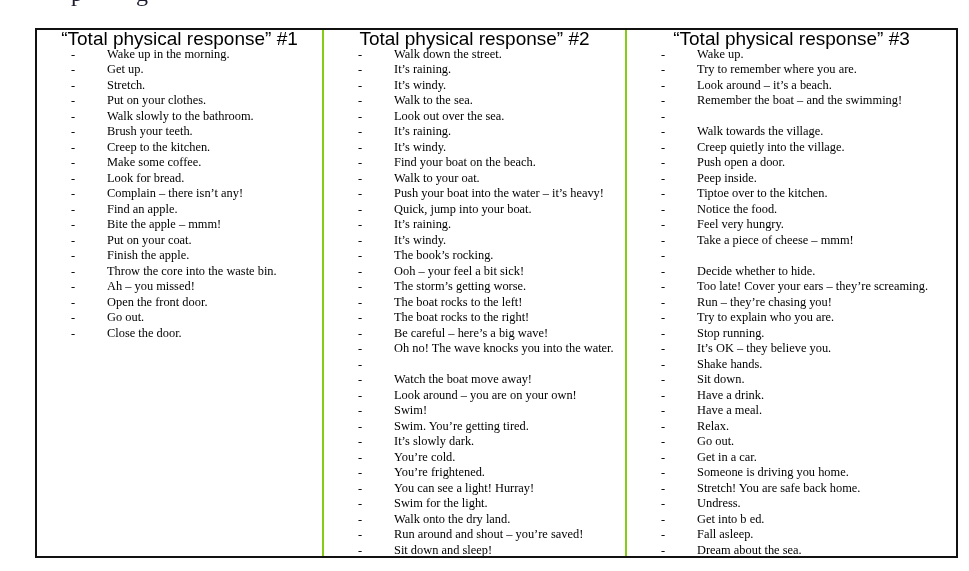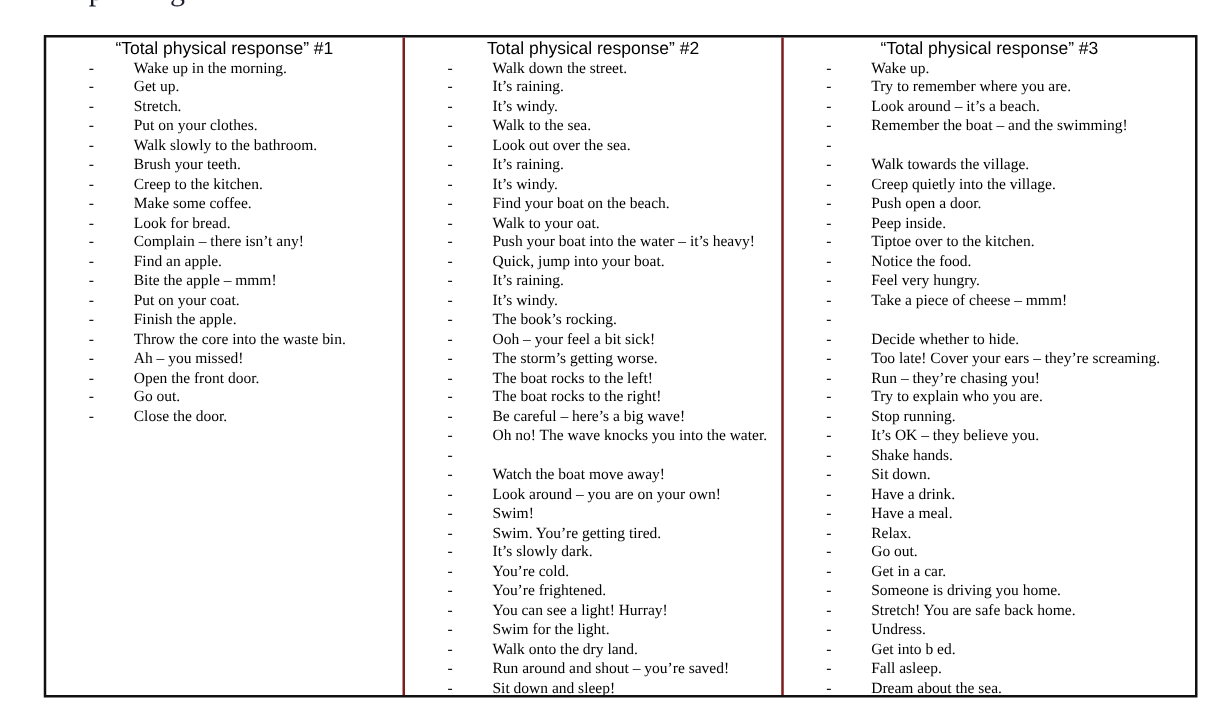--- a/index.html
+++ b/index.html
@@ -12,26 +12,26 @@
   .crop-strip{position:absolute;left:0;top:0;width:100%;height:8px;overflow:hidden;}
   .frag{position:absolute;top:-19px;font-family:"Liberation Serif",serif;font-size:24px;line-height:24px;color:#1c1c30;}
 
   
   .tpr-table{
     position:absolute;left:35px;top:28px;width:923px;height:530px;
     box-sizing:border-box;border:2px solid #111;
     display:grid;grid-template-columns:285px 303px 1fr;
     background:#fff;
   }
-  .col{border-left:2px solid #7f1d1d;padding-top:1px;overflow:hidden;box-sizing:border-box;}
+  .col{border-left:2px solid #84cc16;padding-top:1px;overflow:hidden;box-sizing:border-box;}
   .col:first-child{border-left:none;}
   .col-title{
     text-align:center;
     font-family:"Liberation Sans",sans-serif;
-    font-size:14px;line-height:15.5px;
+    font-size:19px;line-height:15.5px;
     white-space:nowrap;
   }
   .item{
     display:flex;align-items:baseline;
     padding-left:34px;
     font-size:12.4px;line-height:15.5px;
     white-space:nowrap;
   }
   .dash{flex:0 0 36px;}
   .text{flex:0 0 auto;}

